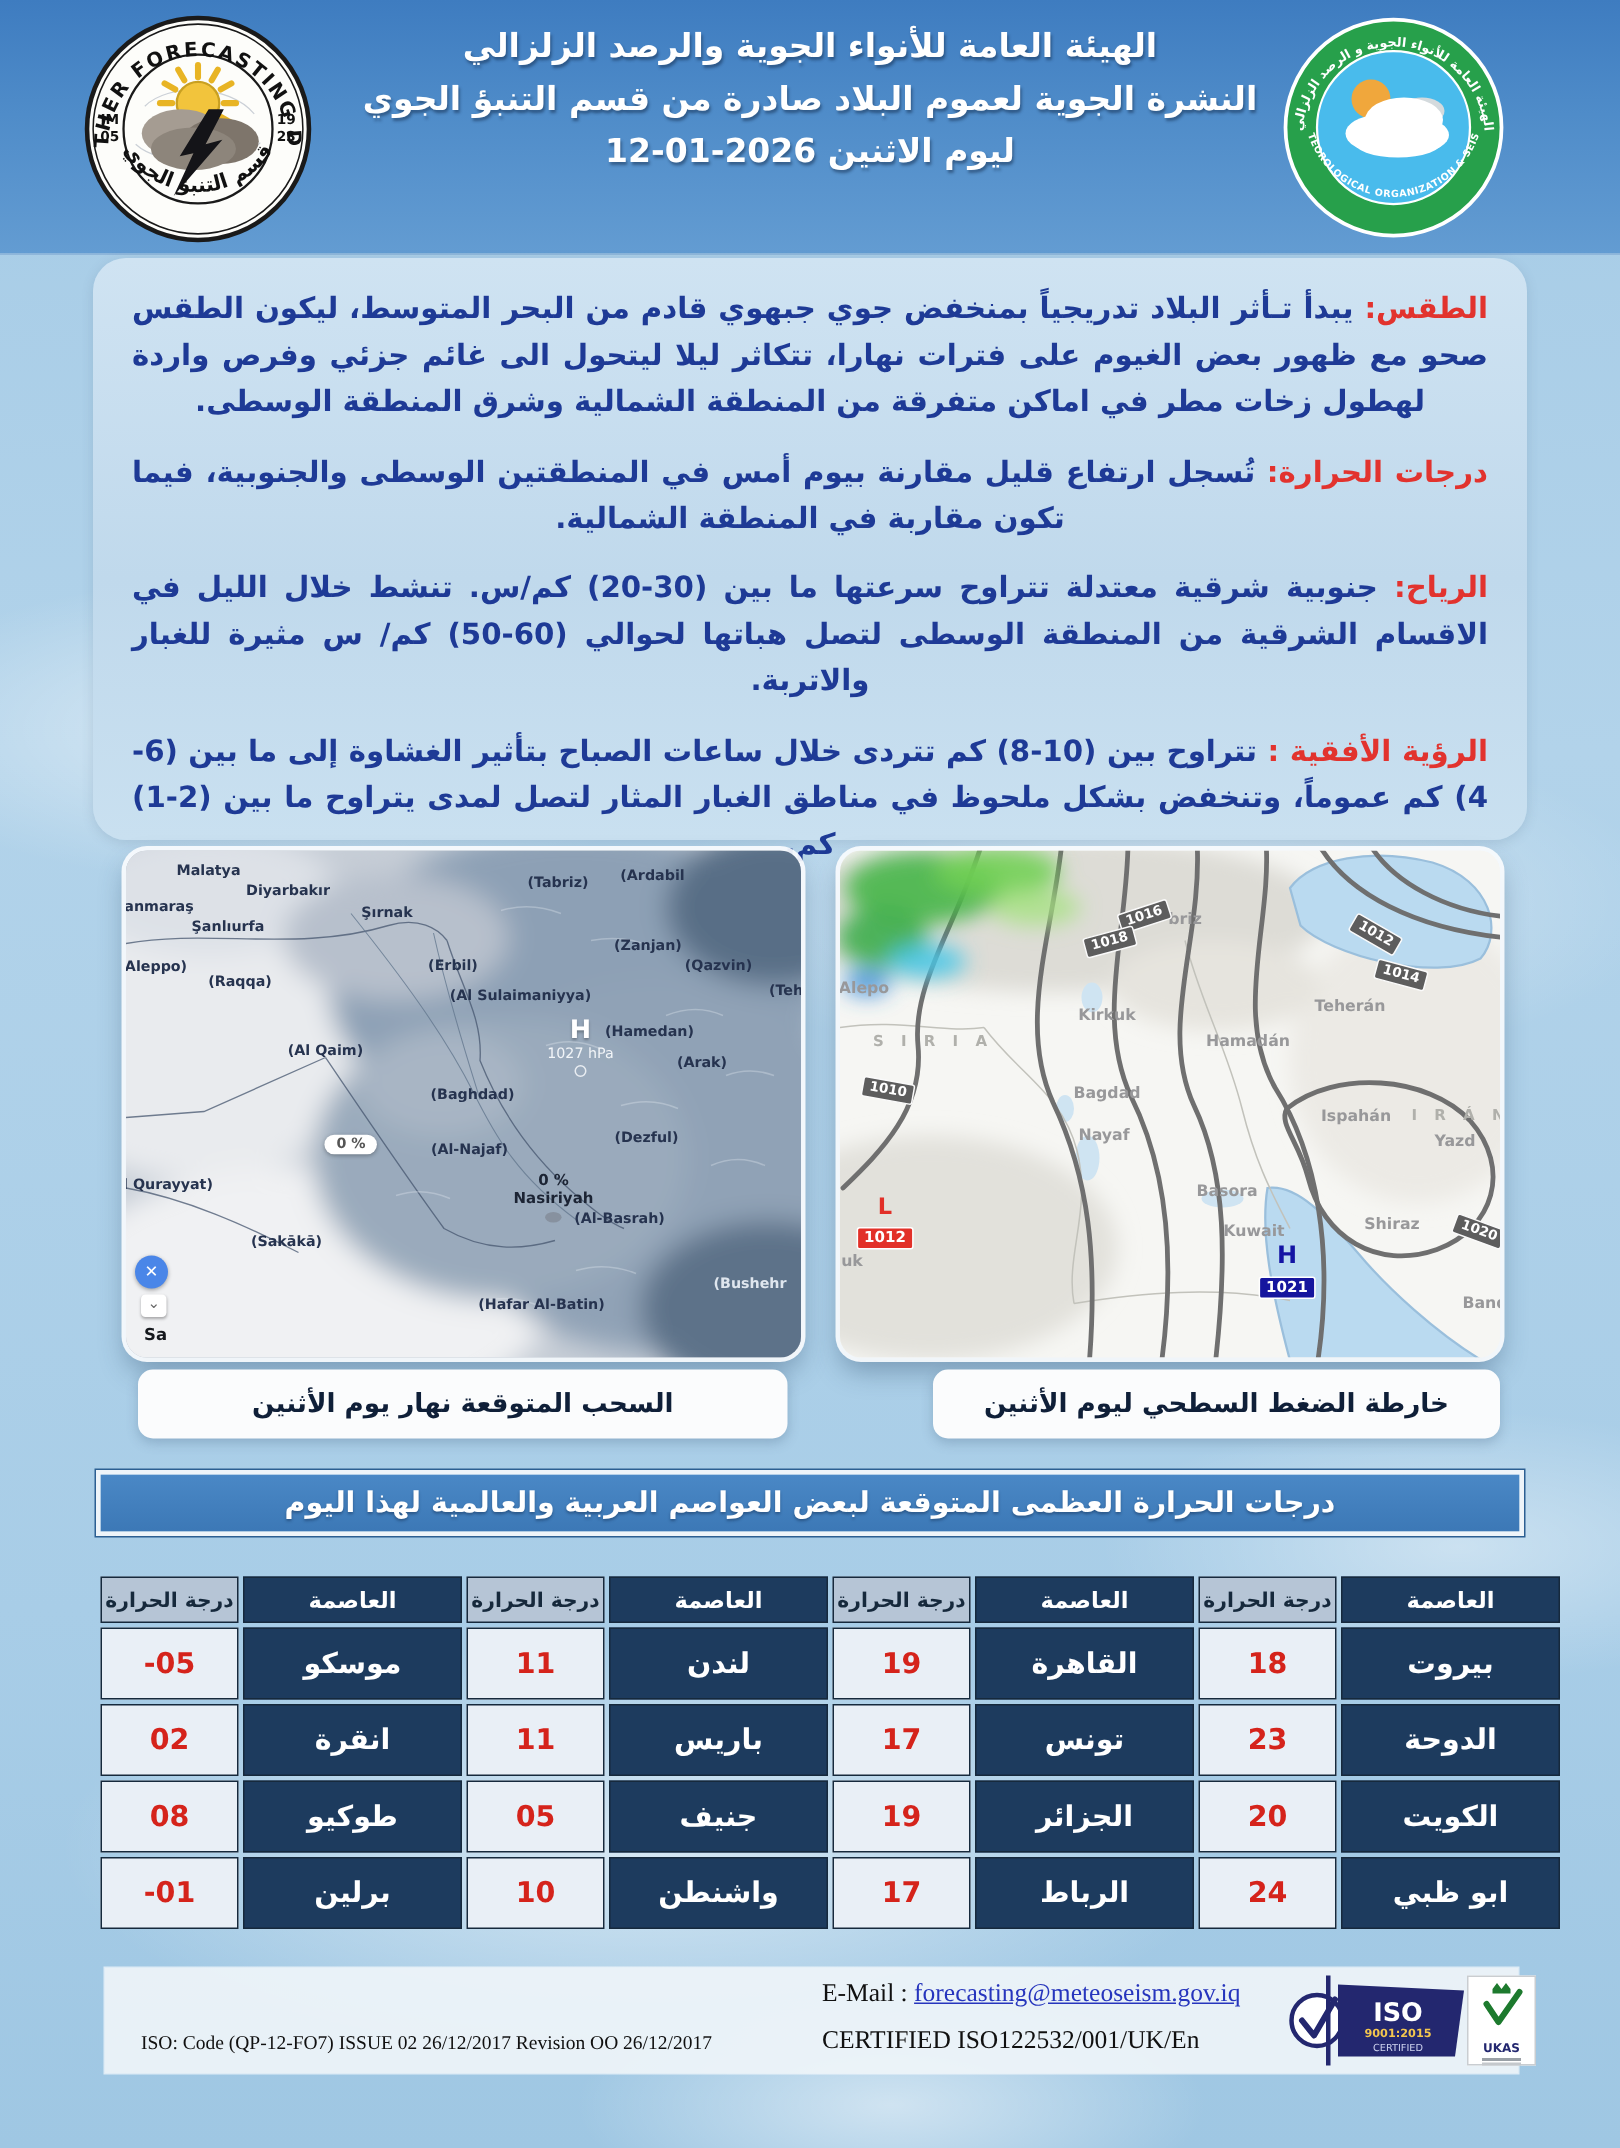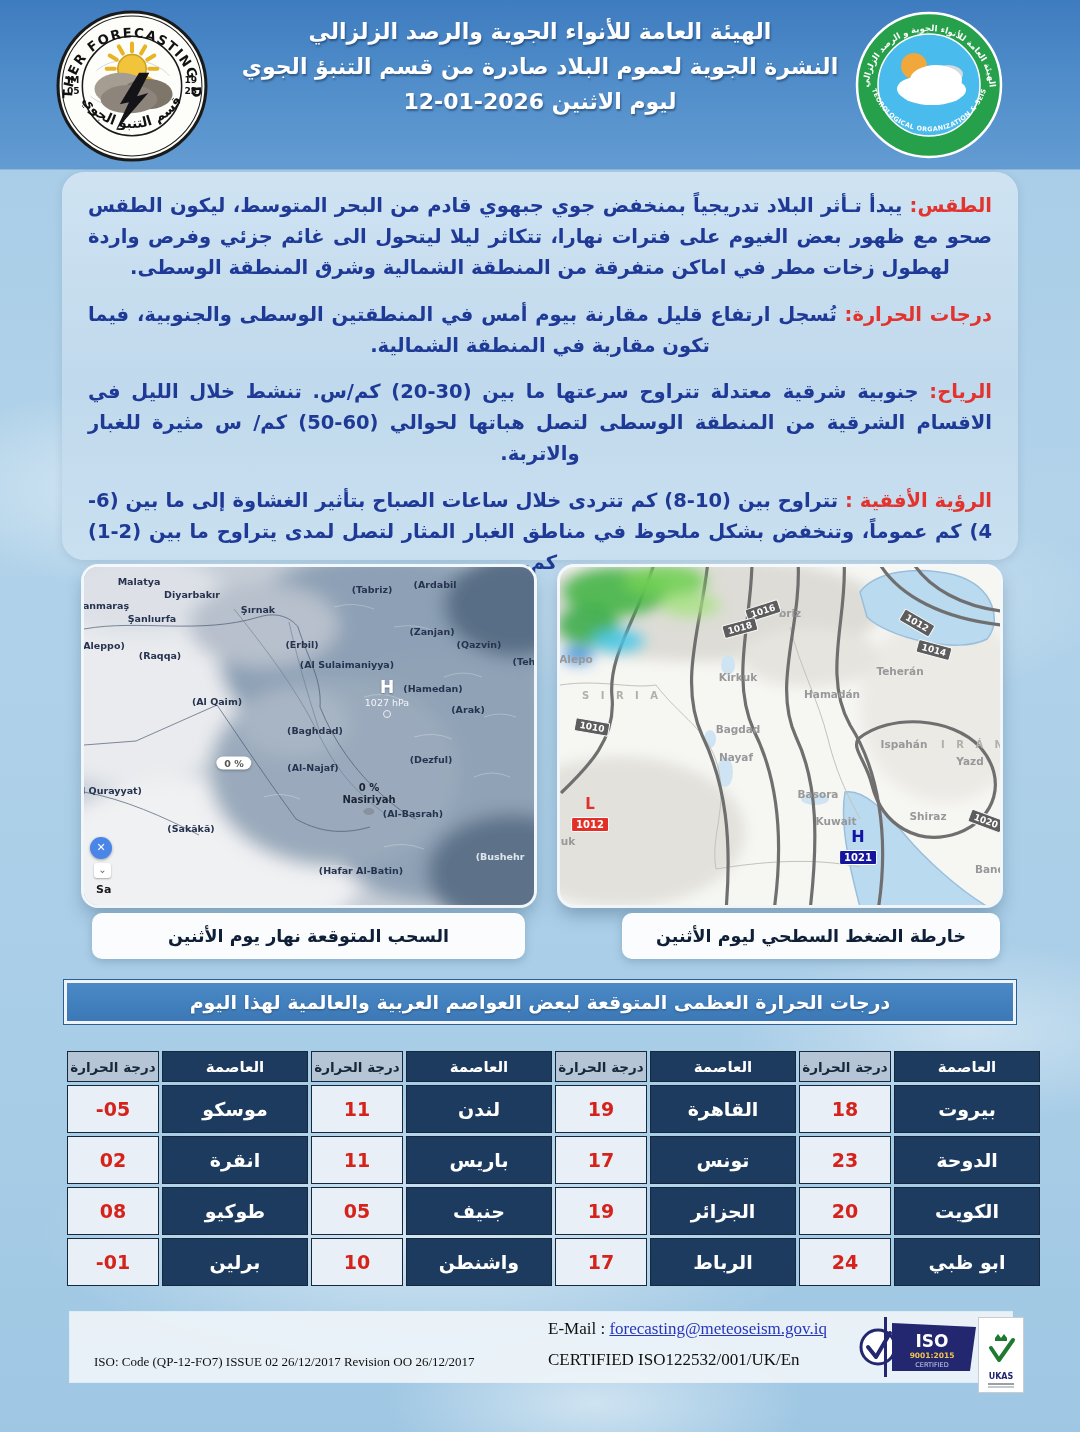--- a/index.html
+++ b/index.html
@@ -103,22 +103,22 @@
   
   .footer-band{ position:absolute; left:70px; top:1312px; width:942px; height:70px;
     background:rgba(238,244,249,.93); box-shadow:0 0 0 1px rgba(255,255,255,.65);
     font-family:"Liberation Serif","DejaVu Serif",serif; color:#101010; }
   .f-mob{ position:absolute; left:24px; top:9px; font-size:17px; }
   .f-email{ position:absolute; left:478px; top:7px; font-size:17px; }
   .f-email a{ color:#2635bd; }
   .f-iso{ position:absolute; left:24px; top:42px; font-size:13px; }
   .f-cert{ position:absolute; left:478px; top:38px; font-size:17px; }
   .iso-badge{ position:absolute; left:788px; top:3px; width:122px; height:64px; }
-  .ukas-badge{ position:absolute; left:908px; top:5px; width:46px; height:76px; background:#fff;
-    border:1px solid #c9cdd1; text-align:center; padding-top:14px; }
+  .ukas-badge{ position:absolute; left:908px; top:5px; width:46px; height:60px; background:#fff;
+    border:1px solid #c9cdd1; text-align:center; padding-top:2px; }
 </style>
 </head>
 <body>
 
 <div class="page">
 
   <div class="header-band">
 
     <svg class="logo logo-left" viewBox="0 0 150 150">
       <circle cx="75" cy="75" r="73" fill="#fdfdfa" stroke="#1a1a1a" stroke-width="3"></circle>

